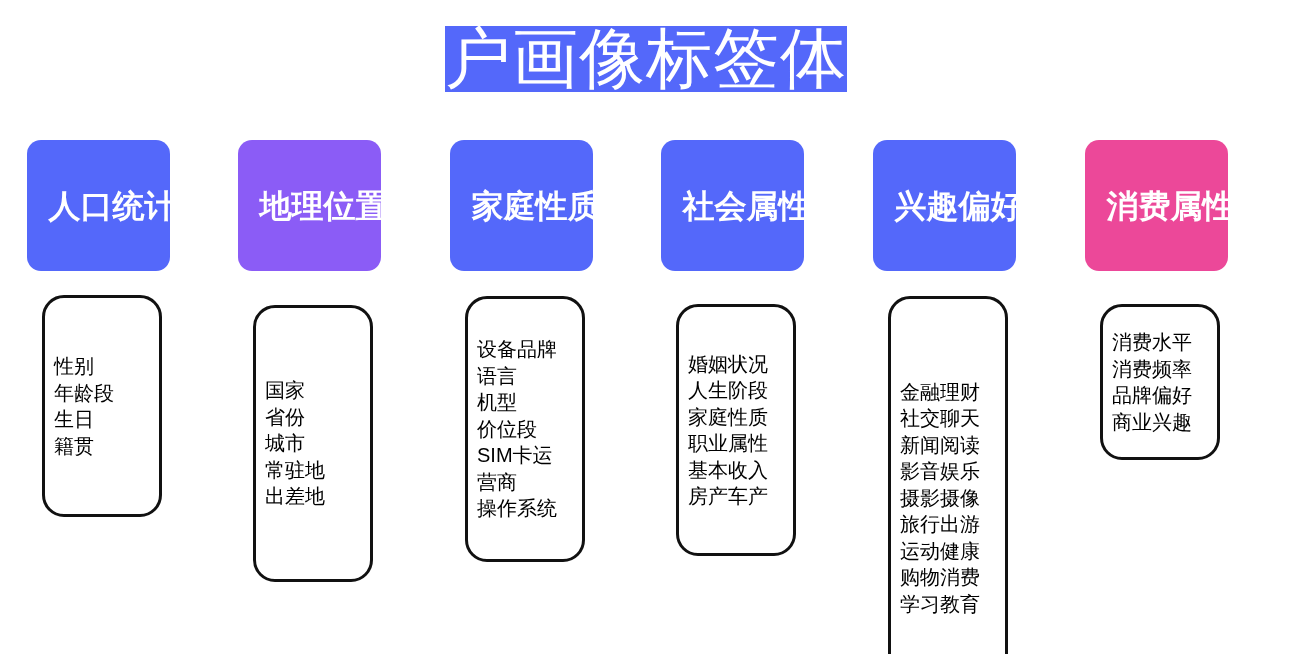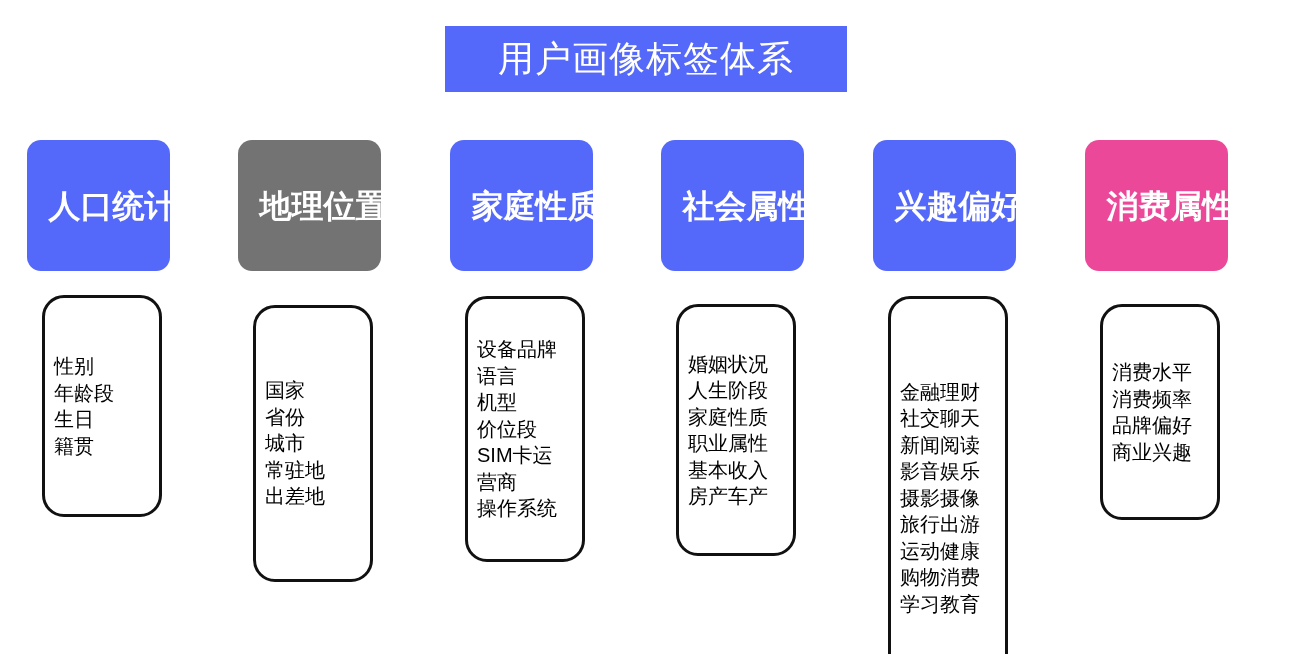--- a/index.html
+++ b/index.html
@@ -14,21 +14,21 @@
 
   
   .title-band{
     position:absolute;
     left:445px; top:26px;
     width:402px; height:66px;
     display:flex;align-items:center;justify-content:center;
   }
   .title-band .title-text{
     font-family:"Liberation Serif","DejaVu Serif",serif;
-    font-size:36px;
+    font-size:66px;
     line-height:56px;
     color:#ffffff;
     letter-spacing:1px;
     white-space:nowrap;
   }
 
   
   .col{
     position:absolute;
     top:140px;
@@ -94,21 +94,21 @@
         <div class="tag-card" style="top: 155px; height: 222px; border-color: rgb(17, 17, 17);">
           <div class="tag-list">
             <div class="tag-item">性别</div>
             <div class="tag-item">年龄段</div>
             <div class="tag-item">生日</div>
             <div class="tag-item">籍贯</div>
           </div>
         </div>
       </div>
       <div class="col" style="left: 238px;">
-        <div class="cat-header" style="background: #737373;">
+        <div class="cat-header" style="background: #8b5cf6;">
           <span class="cat-label">地理位置</span>
         </div>
         <div class="tag-card" style="top: 165px; height: 277px; border-color: rgb(17, 17, 17);">
           <div class="tag-list">
             <div class="tag-item">国家</div>
             <div class="tag-item">省份</div>
             <div class="tag-item">城市</div>
             <div class="tag-item">常驻地</div>
             <div class="tag-item">出差地</div>
           </div>
@@ -160,21 +160,21 @@
             <div class="tag-item">运动健康</div>
             <div class="tag-item">购物消费</div>
             <div class="tag-item">学习教育</div>
           </div>
         </div>
       </div>
       <div class="col" style="left: 1085px;">
         <div class="cat-header" style="background: #ec4899;">
           <span class="cat-label">消费属性</span>
         </div>
-        <div class="tag-card" style="top: 164px; height: 216px; border-color: rgb(17, 17, 17); align-items: center;">
+        <div class="tag-card" style="top: 164px; height: 156px; border-color: rgb(17, 17, 17); align-items: center;">
           <div class="tag-list">
             <div class="tag-item">消费水平</div>
             <div class="tag-item">消费频率</div>
             <div class="tag-item">品牌偏好</div>
             <div class="tag-item">商业兴趣</div>
           </div>
         </div>
       </div>
     </div>
 

